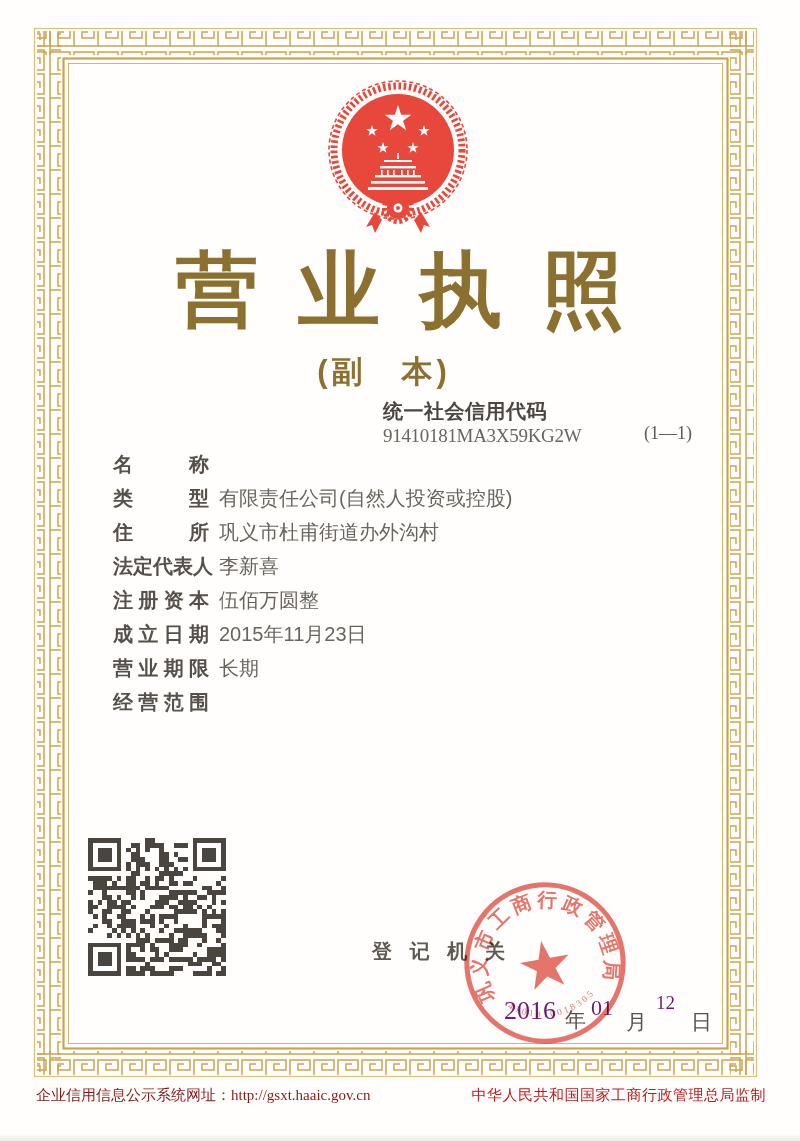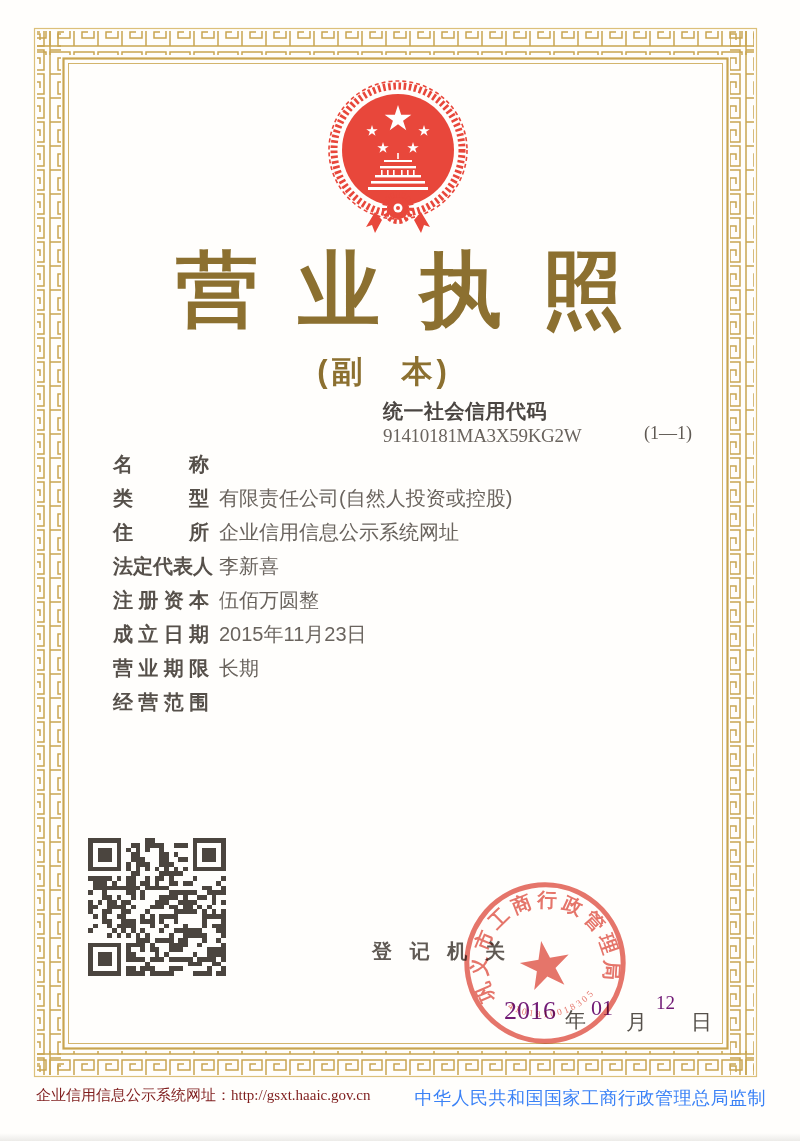--- a/index.html
+++ b/index.html
@@ -38,21 +38,21 @@
   .qr-box{left:88px;top:838px;width:138px;height:138px;}
   .reg-label{left:372px;top:938px;width:133px;font-size:20px;color:#5f5953;font-weight:bold;}
   .date-part{color:#55504a;}
   .d-num{font-family:"Liberation Serif",serif;color:#701a75;}
   .stamp{left:452px;top:870px;mix-blend-mode:multiply;}
 
   .footer-left{
     left:36px;top:1086px;font-family:"Liberation Serif",serif;font-size:15px;color:#7f1d1d;
   }
   .footer-right{
-    right:34px;top:1086px;font-family:"Liberation Serif",serif;font-size:18px;color:#3b82f6;letter-spacing:.5px;
+    right:34px;top:1086px;font-family:"Liberation Serif",serif;font-size:15px;color:#b91c1c;letter-spacing:.5px;
   }
   .scan-edge{left:0;right:0;bottom:0;height:8px;background:linear-gradient(#fffefc,#ecebe8);}
 </style>
 </head>
 <body>
 
 <div class="page">
 
   <svg class="abs" width="800" height="1141" style="left:0;top:0">
     <defs>
@@ -138,21 +138,21 @@
           <span>类</span>
           <span>型</span>
         </span>
       <span class="val">有限责任公司(自然人投资或控股)</span>
     </div>
     <div class="row">
       <span class="lbl" data-char-justify="">
           <span>住</span>
           <span>所</span>
         </span>
-      <span class="val">企业信用信息公示系统网址</span>
+      <span class="val">巩义市杜甫街道办外沟村</span>
     </div>
     <div class="row">
       <span class="lbl" data-char-justify="">
           <span>法</span>
           <span>定</span>
           <span>代</span>
           <span>表</span>
           <span>人</span>
         </span>
       <span class="val">李新喜</span>

